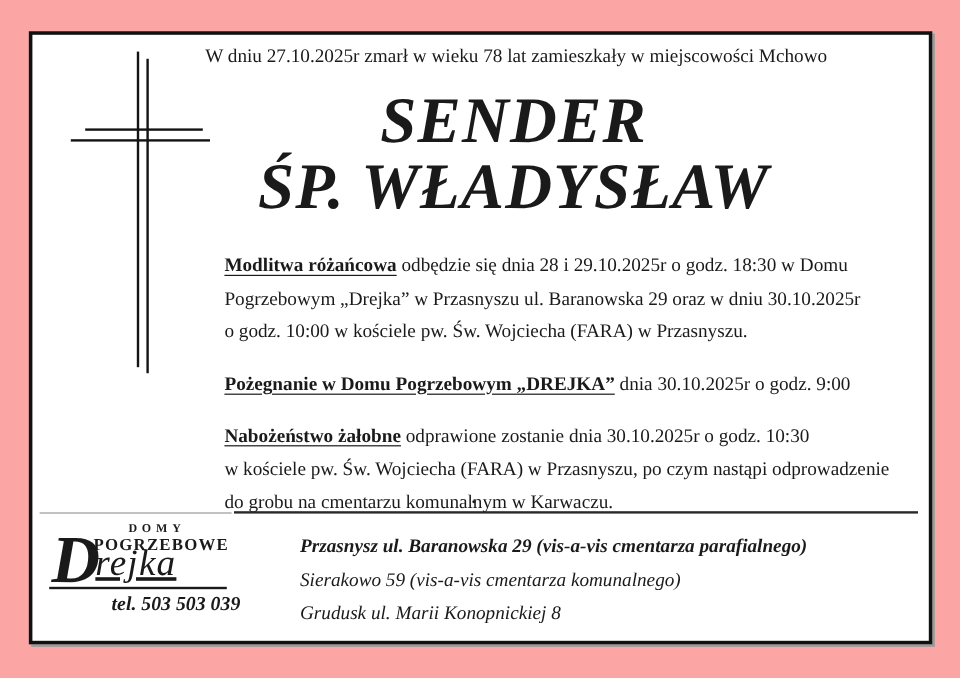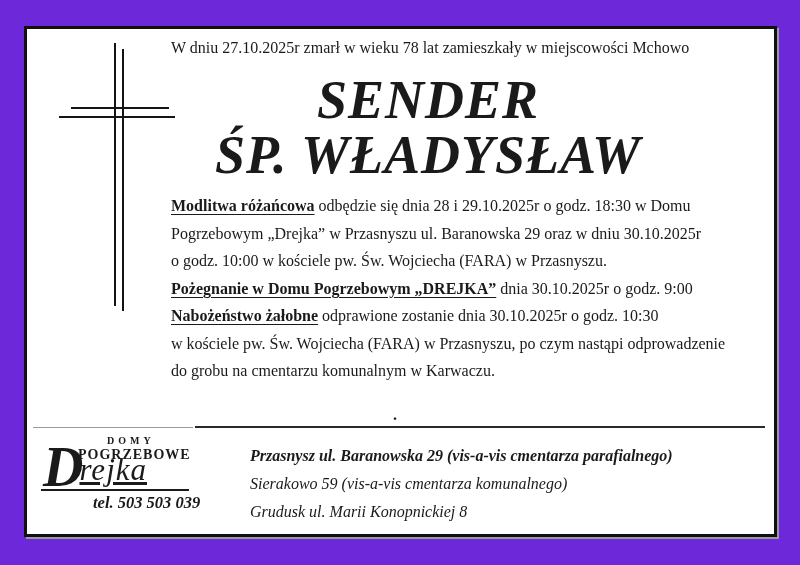--- a/index.html
+++ b/index.html
@@ -1,19 +1,19 @@
 <!DOCTYPE html>
 <html><head>
 <meta charset="utf-8">
 <style>
   html, body { margin: 0; padding: 0; background: #ffffff; }
   .page {
     position: relative;
     width: 800px; height: 565px;
-    background: #6d28d9;
+    background: #fca5a5;
     font-family: "Liberation Serif", "DejaVu Serif", serif;
     color: #1a1a1a;
     overflow: hidden;
   }
   .frame {
     position: absolute;
     left: 24px; top: 26px;
     width: 747px; height: 505px;
     border: 3px solid #111111;
     box-shadow: 2px 2px 0 #9a9a9a;
@@ -34,21 +34,21 @@
     position: absolute; left: 116px; top: 44px; width: 570px;
     text-align: center;
     font-size: 54px; line-height: 55px;
     font-weight: bold; font-style: italic;
     letter-spacing: 1px;
   }
   .body-text {
     position: absolute; left: 144px; top: 163px; width: 615px;
     font-size: 16px; line-height: 27.5px;
   }
-  .body-text p { margin: 0; white-space: pre-line; }
+  .body-text p { margin: 16px; white-space: pre-line; }
   .lead {
     font-weight: bold;
     text-decoration: underline;
     text-underline-offset: 3px;
   }
   .family-line {
     position: absolute; left: 172px; top: 360px;
     font-size: 16px; font-weight: bold; font-style: italic;
     white-space: nowrap;
   }

